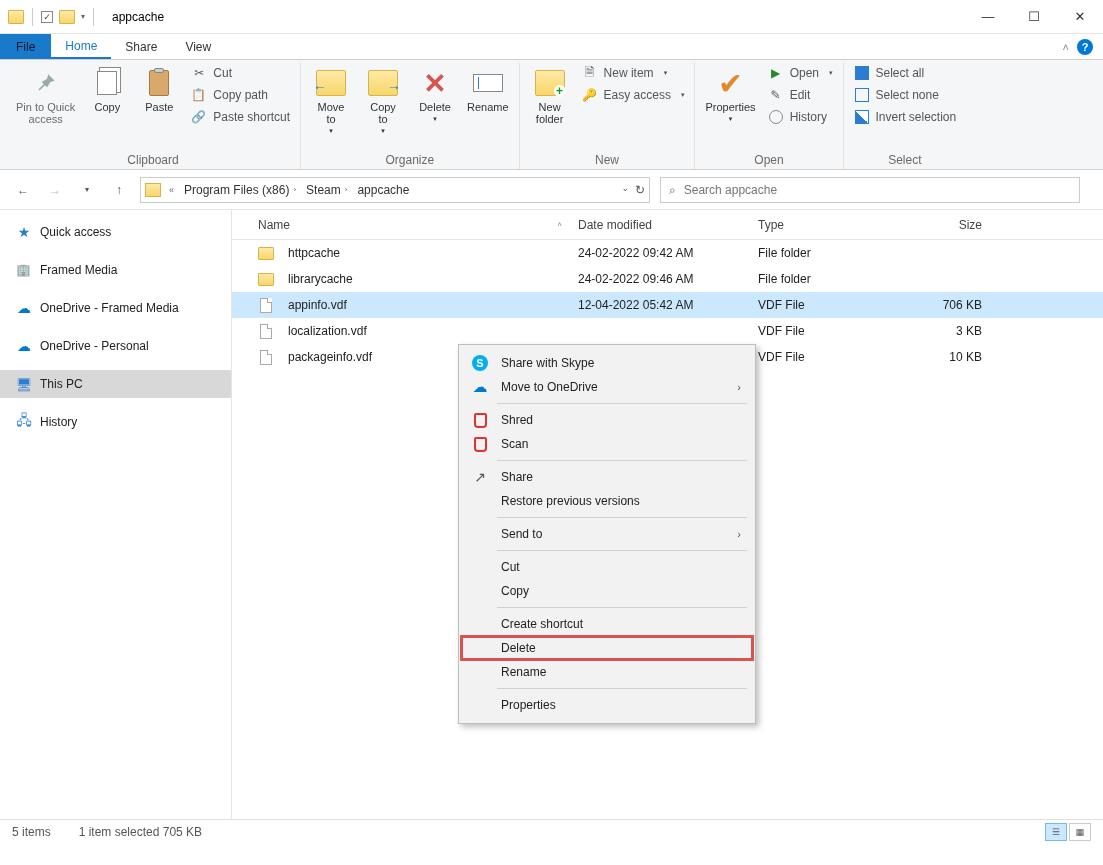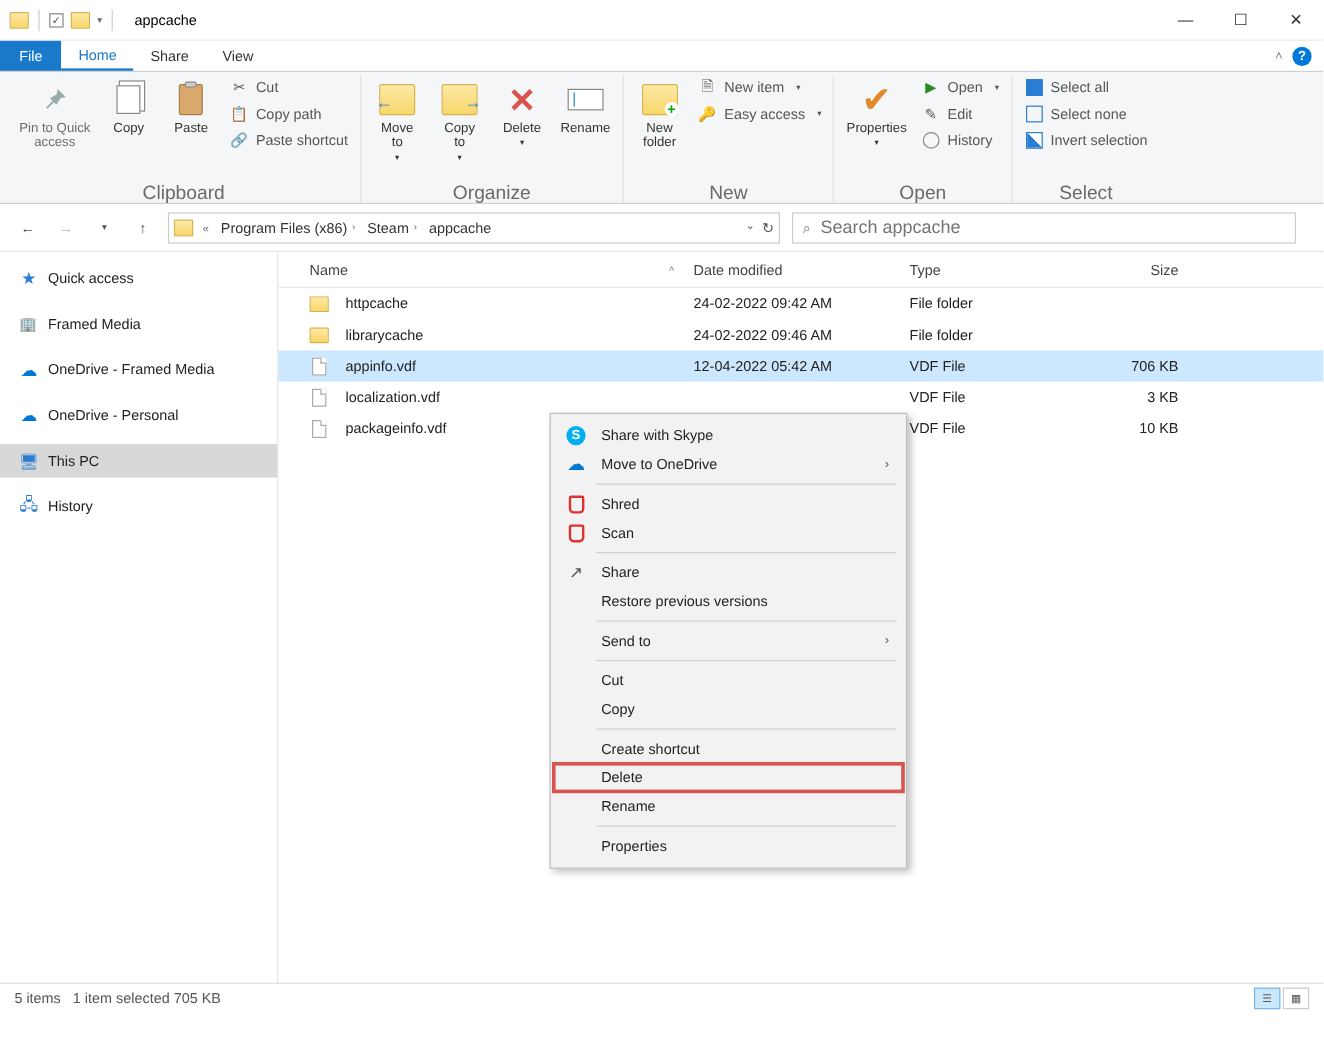--- a/index.html
+++ b/index.html
@@ -11,32 +11,32 @@
 .titlebar-left .folder-ic { width: 16px; height: 14px; background: linear-gradient(#ffe9a6,#f7d66a); border: 1px solid #d6b44a; border-radius:1px; }
 .titlebar-left .sep { width:1px; height:18px; background:#ccc; margin:0 2px;}
 .titlebar-left .chk { width:12px; height:12px; border:1px solid #888; display:flex; align-items:center; justify-content:center; font-size:9px; color:#444;}
 .titlebar-left .drop { font-size:8px; color:#666; }
 .titlebar-title { margin-left: 10px; font-size:12px; color:#000;}
 .win-controls { margin-left:auto; display:flex; }
 .win-controls div { width:46px; height:34px; display:flex; align-items:center; justify-content:center; font-size:13px; color:#333; }
 
 
 .tabs-row { height: 26px; display:flex; align-items:stretch; background:#fff; border-bottom:1px solid #d0d0d0; }
-.tab-file { background:#1979ca; color:#ffffff; padding:0 16px; display:flex; align-items:center; font-size:12px;}
+.tab-file { background:#1979ca; color:#0f172a; padding:0 16px; display:flex; align-items:center; font-size:12px;}
 .tab { padding:0 14px; display:flex; align-items:center; font-size:12px; color:#333;}
 .tab.active { border-bottom:2px solid #1979ca; color:#1979ca; font-weight:500; background:#fff;}
 .tabs-right { margin-left:auto; display:flex; align-items:center; gap:8px; padding-right:10px;}
 .help-ic { width:16px; height:16px; background:#0078d7; border-radius:50%; color:#fff; display:flex; align-items:center; justify-content:center; font-size:11px; font-weight:bold;}
 
 
 .ribbon { height: 110px; background:#f5f6f7; border-bottom:1px solid #d0d0d0; display:flex; padding:3px 6px 0; }
 .rgroup { display:flex; flex-direction:column; align-items:center; padding:0 6px; border-right:1px solid #e2e2e2;}
 .rgroup:last-child{border-right:none;}
 .rgroup-body { display:flex; align-items:flex-start; gap:4px; flex:1;}
-.rgroup-label { height:18px; font-size:16px; color:#6a6a6a; margin-top:auto; padding:2px 0 4px;}
+.rgroup-label { height:18px; font-size:12px; color:#6a6a6a; margin-top:auto; padding:2px 0 4px;}
 .rbtn { display:flex; flex-direction:column; align-items:center; padding:4px 4px; min-width:48px; color:#6a6a6a; gap:2px;}
 .rbtn.enabled { color:#333;}
 .rbtn .ic { width:32px; height:32px; display:flex; align-items:center; justify-content:center;}
 .rbtn .lbl { font-size:11px; text-align:center; line-height:12px;}
 .rbtn .drop { font-size:7px;}
 .mini-list { display:flex; flex-direction:column; gap:2px;}
 .mini-item { display:flex; align-items:center; gap:6px; padding:2px 4px; color:#555; font-size:11px;}
 .mini-item .ic { width:16px; height:16px; display:flex; align-items:center; justify-content:center;}
 .folder-big { width:30px; height:26px; background:linear-gradient(#ffe9a6,#f7d66a); border:1px solid #d6b44a; border-radius:2px; position:relative;}
 .folder-big.plus::after{content:"+"; position:absolute; right:-2px; bottom:-2px; background:#fff; color:#0a0; font-weight:bold; font-size:12px; border-radius:50%; width:12px; height:12px; line-height:12px; text-align:center;}
@@ -55,21 +55,21 @@
 
 .navbar { height:40px; display:flex; align-items:center; gap:10px; padding:0 12px; border-bottom:1px solid #e5e5e5;}
 .navbtn { width:22px; height:22px; display:flex; align-items:center; justify-content:center; color:#555;}
 .navbtn.disabled{color:#bbb;}
 .addr-box { flex:0 0 510px; height:26px; border:1px solid #ccc; display:flex; align-items:center; padding:0 4px; gap:6px;}
 .addr-box .folder-ic{width:16px;height:14px;background:linear-gradient(#ffe9a6,#f7d66a);border:1px solid #d6b44a;}
 .crumb{display:flex;align-items:center;gap:4px;font-size:12px;color:#333;padding:0 2px;}
 .crumb .ch{font-size:8px;color:#666;}
 .addr-actions{margin-left:auto;display:flex;gap:6px;color:#555;}
 .search-box{flex:1; height:26px; border:1px solid #ccc; display:flex; align-items:center; padding:0 8px; gap:8px; color:#777; max-width:420px;}
-.search-box input{border:none;outline:none;flex:1;font-size:15px;color:#7f1d1d;}
+.search-box input{border:none;outline:none;flex:1;font-size:12px;color:#7f1d1d;}
 
 
 .main { display:flex; height:609px; }
 .sidebar { width:232px; border-right:1px solid #e5e5e5; padding:8px 0;}
 .sb-item{display:flex;align-items:center;gap:8px;padding:6px 16px;font-size:13px;color:#222;}
 .sb-item.selected{background:#d8d8d8;}
 .sb-ic{width:16px;height:16px;display:flex;align-items:center;justify-content:center;}
 .star{color:#2b7cd3; font-size:14px;}
 .cloud{color:#0078d4;font-size:14px;}
 .pc{color:#2b7cd3;font-size:13px;}
@@ -98,21 +98,21 @@
 .ctx-item.highlight{outline:3px solid #d9534f;outline-offset:-2px;}
 .ctx-item .cic{position:absolute;left:10px;width:18px;height:18px;display:flex;align-items:center;justify-content:center;}
 .ctx-item .arrow{margin-left:auto;font-size:11px;color:#555;}
 .ctx-sep{height:1px;background:#d0d0d0;margin:4px 6px 4px 36px;}
 .skype-ic{width:16px;height:16px;background:#00aff0;border-radius:50%;color:#fff;font-weight:bold;display:flex;align-items:center;justify-content:center;font-size:11px;}
 .onedrive-ic{color:#0078d4;font-size:15px;}
 .shield-ic{width:13px;height:15px;border:2px solid #d33;border-radius:2px 2px 4px 4px;}
 .share-arrow{color:#555;font-size:14px;}
 
 
-.statusbar{height:24px;border-top:1px solid #e0e0e0;display:flex;align-items:center;padding:0 12px;font-size:12px;color:#555;gap:10px;}
+.statusbar{height:24px;border-top:1px solid #e0e0e0;display:flex;align-items:center;padding:0 12px;font-size:12px;color:#555;gap:28px;}
 .statusbar .right{margin-left:auto;display:flex;gap:2px;}
 .view-toggle{width:22px;height:18px;border:1px solid #ccc;display:flex;align-items:center;justify-content:center;font-size:9px;}
 .view-toggle.active{background:#cce8ff;border-color:#7ab8ea;}
 </style>
 </head>
 <body>
 
 <div class="titlebar">
   <div class="titlebar-left">
     <div class="folder-ic"></div>

